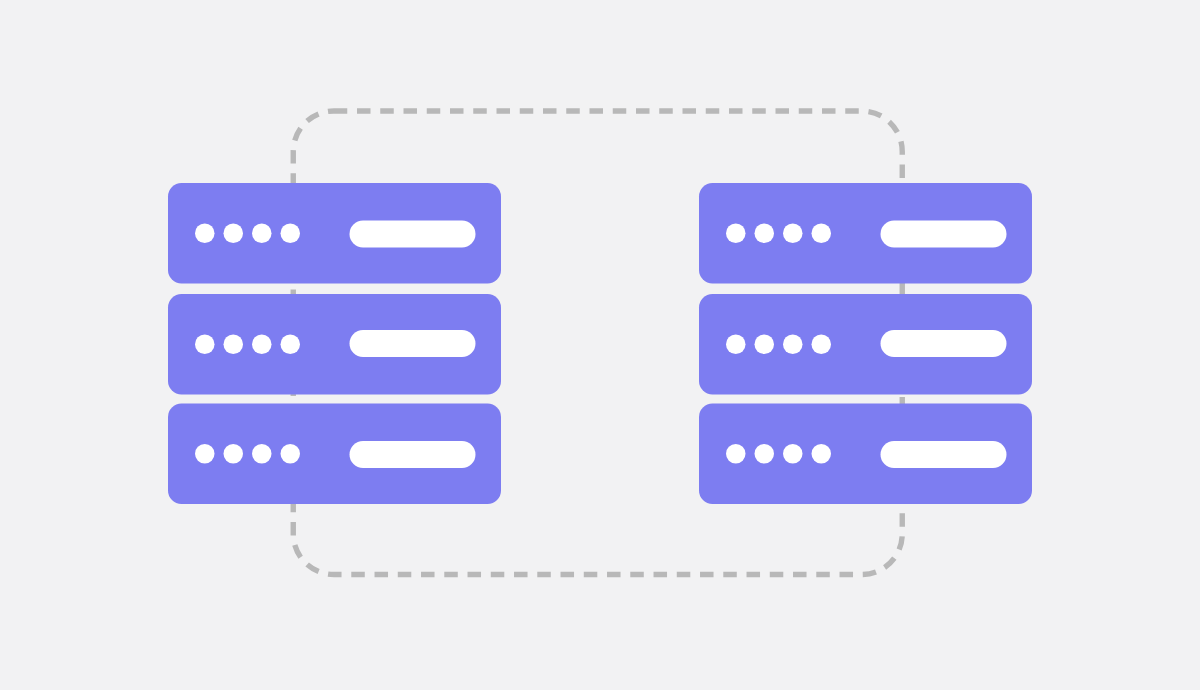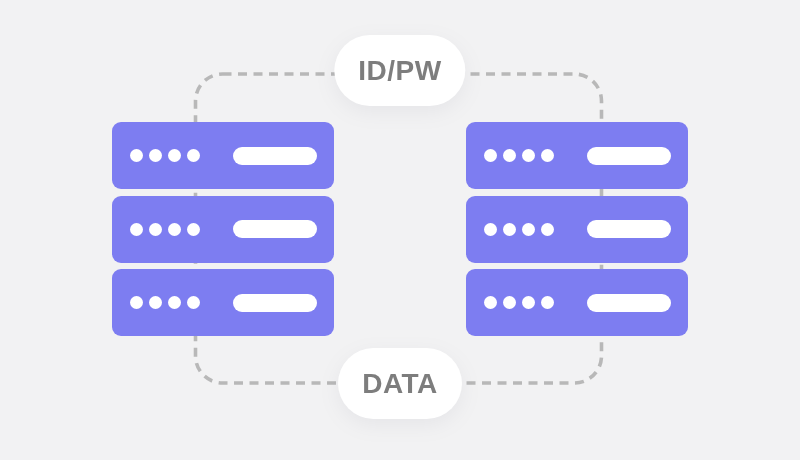--- a/index.html
+++ b/index.html
@@ -149,21 +149,15 @@
         <div class="dots">
           <span class="dot"></span>
           <span class="dot"></span>
           <span class="dot"></span>
           <span class="dot"></span>
         </div>
         <div class="slot"></div>
       </div>
     </div>
 
-  <div class="pill pill--top">
-    <span>ID/PW</span>
-  </div>
 
-  <div class="pill pill--bottom">
-    <span>DATA</span>
-  </div>
 
 </div>
 
 </body></html>

